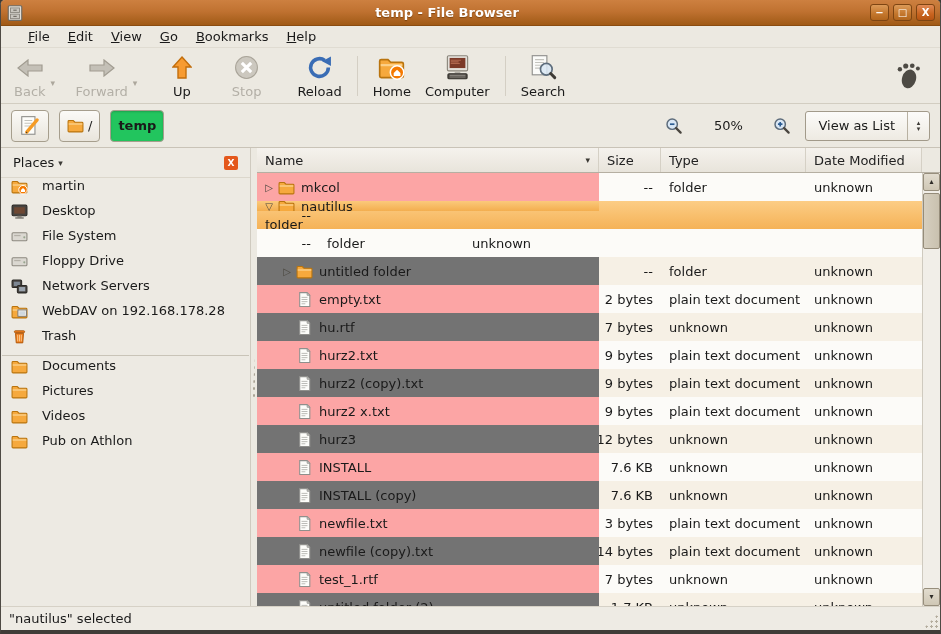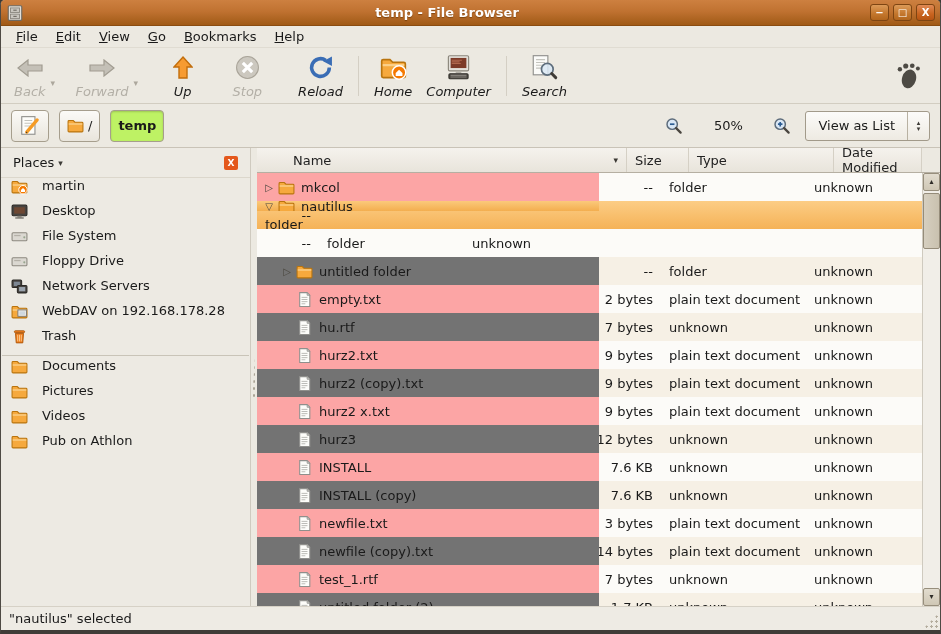--- a/index.html
+++ b/index.html
@@ -13,42 +13,42 @@
      background:linear-gradient(180deg,#cd8040 0%,#c07231 45%,#a05a16 100%);
      border-radius:4px 4px 0 0; border-bottom:1px solid #8a4c10;}
   .titlebar .wicon{ width:18px; height:18px; flex:0 0 auto;}
   .titlebar .title{ flex:1; text-align:center; color:#fff; font-weight:bold; text-shadow:0 1px 1px rgba(90,45,0,.6);}
   .winbtns{ display:flex; gap:4px;}
   .wbtn{ width:19px; height:17px; border:1px solid #7e4512; border-radius:3px;
      background:linear-gradient(180deg,#dc9a58,#c3762c 60%,#b2661d); color:#fff;
      font-size:10px; font-weight:bold; line-height:15px; text-align:center; cursor:default;}
   .wbtn.close{ background:linear-gradient(180deg,#e08a55,#c9641f 60%,#b65513);}
   
-  .menubar{ height:22px; display:flex; align-items:center; padding-left:6px; background:#ece9e1;
+  .menubar{ height:22px; display:flex; align-items:center; padding-left:18px; background:#ece9e1;
             border-bottom:1px solid #e0dcd2;}
   .menu-item{ padding:2px 9px; }
   .menu-item::first-letter{ text-decoration:underline; }
   
   .toolbar{ height:56px; display:flex; align-items:center; background:#ece9e1;
-            border-bottom:1px solid #d2cdc1; padding:0 6px;font-style:italic;}
+            border-bottom:1px solid #d2cdc1; padding:0 6px;}
   .tbtn{ display:flex; flex-direction:column; align-items:center; justify-content:flex-end;
          height:50px; padding:2px 7px; border-radius:3px;}
   .tbtn .ticon{ height:30px; display:flex; align-items:center; justify-content:center;}
   .tbtn .tlabel{ margin-top:1px; }
   .tbtn.disabled .tlabel{ color:#b3afa6; }
   .caret{ width:14px; color:#aca79c; font-size:9px; align-self:center; margin:14px 4px 0 -2px;}
   .tsep{ width:1px; height:40px; background:#d4cfc4; margin:0 8px; align-self:center;}
   .throbber{ margin-left:auto; margin-right:12px; }
   
   .locationbar{ height:44px; display:flex; align-items:center; background:#ece9e1;
                 border-bottom:1px solid #c9c3b7; padding:0 10px;}
   .lbtn{ height:32px; border:1px solid #a69e8d; border-radius:4px;
          background:linear-gradient(#fbfaf7,#e9e5dc); display:flex; align-items:center;
          justify-content:center; padding:0 7px; margin-right:10px;}
-  .lbtn.pressed{ background:#bef264; box-shadow:inset 0 1px 2px rgba(0,0,0,.18); font-weight:bold;text-align:right;}
+  .lbtn.pressed{ background:#22c55e; box-shadow:inset 0 1px 2px rgba(0,0,0,.18); font-weight:bold;text-align:right;}
   .zoomctl{ margin-left:auto; display:flex; align-items:center; gap:28px;}
   .zoomlevel{ min-width:34px; text-align:center;}
   .viewsel{ height:30px; margin-left:14px; border:1px solid #a29a8a; border-radius:3px;
             background:linear-gradient(#fcfbf9,#eeeae2); display:flex; align-items:center;}
   .viewsel .vlabel{ padding:0 12px 0 12px; }
   .viewsel .spin{ border-left:1px solid #b8b1a2; height:100%; width:22px; display:flex;
                   flex-direction:column; align-items:center; justify-content:center; color:#3c3a36; font-size:7px; line-height:6px;}
   
   .main{ height:458px; display:flex; background:#fff;}
   .sidebar{ width:250px; background:#edeae3; border-right:1px solid #cfcabf; display:flex; flex-direction:column;}
@@ -60,21 +60,21 @@
   .sb-item{ height:25px; display:flex; align-items:flex-start; padding-left:8px; gap:8px;}
   .sb-sep{ height:1px; background:#c9c4b8; margin:2px 1px;}
   .paned{ width:6px; background:#ece9e1; position:relative;}
   .paned .grip{ position:absolute; left:1px; top:195px; width:4px; height:58px;
      background:radial-gradient(circle, #aaa395 1px, transparent 1.4px); background-size:4px 7px;}
   
   .filearea{ flex:1; display:flex; flex-direction:column; position:relative; background:#fcfbf8; overflow:hidden;}
   .lheader{ height:25px; display:flex; background:linear-gradient(#f5f2ed,#e8e4db);
             border-bottom:1px solid #b5afa2; flex:0 0 auto;}
   .hcell{ display:flex; align-items:center; padding:0 8px; border-right:1px solid #d5d0c5; color:#222;}
-  .hcell.h-name{ width:342px;margin-left:28px;}
+  .hcell.h-name{ width:342px;}
   .hcell.h-size{ width:62px;}
   .hcell.h-type{ width:145px;}
   .hcell.h-date{ flex:1;}
   .h-name .sortarrow{ margin-left:auto; font-size:9px; color:#3a3833;}
   .hscroll-spacer{ width:18px; background:#ece9e1;}
   .listwrap{ display:flex; flex:1; overflow:hidden;}
   .rows{ flex:1; overflow:hidden;}
   .row{ height:28px; display:flex; align-items:stretch;}
   .cell{ display:flex; align-items:center; white-space:nowrap; overflow:hidden;}
   .c-name{ width:342px; padding-right:4px;}

